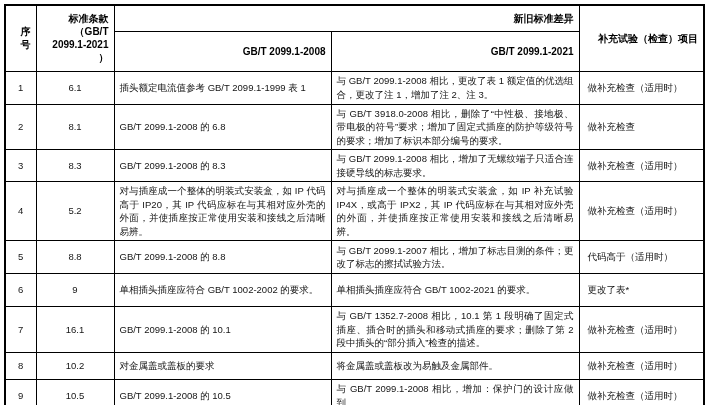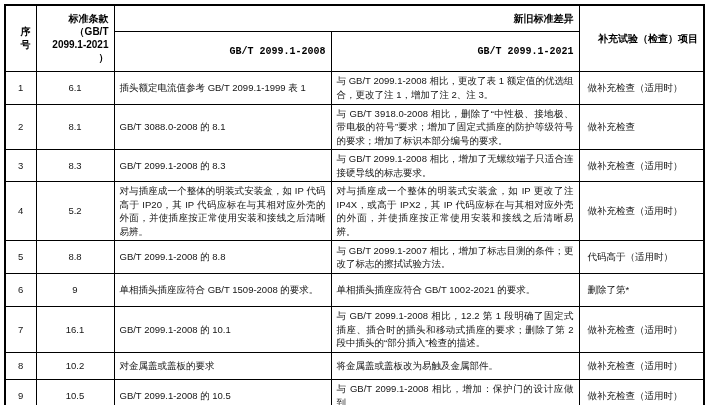--- a/index.html
+++ b/index.html
@@ -7,21 +7,21 @@
     font-family:"Liberation Sans","DejaVu Sans",sans-serif; }
   .page { position:absolute; top:4px; left:4px; }
   table { border-collapse:collapse; width:699px; table-layout:fixed;
     border:2px solid #000; }
   th, td { border:1px solid #000; color:#141414; font-size:9.5px;
     line-height:13.5px; vertical-align:middle; padding:2px 5px;
     word-break:break-word; }
   th { font-weight:bold; font-size:10px; color:#000;
     text-align:right; line-height:13px; }
   thead tr:nth-child(1) { height:26px; }
-  thead tr:nth-child(2) { height:40px;font-family:Liberation Mono, monospace; }
+  thead tr:nth-child(2) { height:40px; }
   td.c-no, td.c-clause { text-align:center; }
   td.c-old, td.c-new { text-align:justify; }
   td.c-supplement { text-align:left; padding-left:8px;margin-left:14px; }
   tbody tr:nth-child(1) { height:33px; }
   tbody tr:nth-child(2) { height:45px; }
   tbody tr:nth-child(3) { height:32px; }
   tbody tr:nth-child(4) { height:57px; }
   tbody tr:nth-child(5) { height:33px; }
   tbody tr:nth-child(6) { height:33px; }
   tbody tr:nth-child(7) { height:46px; }
@@ -56,57 +56,57 @@
         <tr>
           <td class="c-no">1</td>
           <td class="c-clause">6.1</td>
           <td class="c-old">插头额定电流值参考 GB/T 2099.1-1999 表 1</td>
           <td class="c-new">与 GB/T 2099.1-2008 相比，更改了表 1 额定值的优选组合，更改了注 1，增加了注 2、注 3。</td>
           <td class="c-supplement">做补充检查（适用时）</td>
         </tr>
         <tr>
           <td class="c-no">2</td>
           <td class="c-clause">8.1</td>
-          <td class="c-old">GB/T 3088.0-2008 的 8.1</td>
+          <td class="c-old">GB/T 2099.1-2008 的 6.8</td>
           <td class="c-new">与 GB/T 3918.0-2008 相比，删除了“中性极、接地极、带电极的符号”要求；增加了固定式插座的防护等级符号的要求；增加了标识本部分编号的要求。</td>
           <td class="c-supplement">做补充检查</td>
         </tr>
         <tr>
           <td class="c-no">3</td>
           <td class="c-clause">8.3</td>
           <td class="c-old">GB/T 2099.1-2008 的 8.3</td>
           <td class="c-new">与 GB/T 2099.1-2008 相比，增加了无螺纹端子只适合连接硬导线的标志要求。</td>
           <td class="c-supplement">做补充检查（适用时）</td>
         </tr>
         <tr>
           <td class="c-no">4</td>
           <td class="c-clause">5.2</td>
           <td class="c-old">对与插座成一个整体的明装式安装盒，如 IP 代码高于 IP20，其 IP 代码应标在与其相对应外壳的外面，并使插座按正常使用安装和接线之后清晰易辨。</td>
-          <td class="c-new">对与插座成一个整体的明装式安装盒，如 IP 更改了注 IP4X，或高于 IPX2，其 IP 代码应标在与其相对应外壳的外面，并使插座按正常使用安装和接线之后清晰易辨。</td>
+          <td class="c-new">对与插座成一个整体的明装式安装盒，如 IP 补充试验 IP4X，或高于 IPX2，其 IP 代码应标在与其相对应外壳的外面，并使插座按正常使用安装和接线之后清晰易辨。</td>
           <td class="c-supplement">做补充检查（适用时）</td>
         </tr>
         <tr>
           <td class="c-no">5</td>
           <td class="c-clause">8.8</td>
           <td class="c-old">GB/T 2099.1-2008 的 8.8</td>
           <td class="c-new">与 GB/T 2099.1-2007 相比，增加了标志目测的条件；更改了标志的擦拭试验方法。</td>
           <td class="c-supplement">代码高于（适用时）</td>
         </tr>
         <tr>
           <td class="c-no">6</td>
           <td class="c-clause">9</td>
-          <td class="c-old">单相插头插座应符合 GB/T 1509-2008 的要求。</td>
+          <td class="c-old">单相插头插座应符合 GB/T 1002-2002 的要求。</td>
           <td class="c-new">单相插头插座应符合 GB/T 1002-2021 的要求。</td>
-          <td class="c-supplement">删除了第*</td>
+          <td class="c-supplement">更改了表*</td>
         </tr>
         <tr>
           <td class="c-no">7</td>
           <td class="c-clause">16.1</td>
           <td class="c-old">GB/T 2099.1-2008 的 10.1</td>
-          <td class="c-new">与 GB/T 2099.1-2008 相比，12.2 第 1 段明确了固定式插座、插合时的插头和移动式插座的要求；删除了第 2 段中插头的“部分插入”检查的描述。</td>
+          <td class="c-new">与 GB/T 1352.7-2008 相比，10.1 第 1 段明确了固定式插座、插合时的插头和移动式插座的要求；删除了第 2 段中插头的“部分插入”检查的描述。</td>
           <td class="c-supplement">做补充检查（适用时）</td>
         </tr>
         <tr>
           <td class="c-no">8</td>
           <td class="c-clause">10.2</td>
           <td class="c-old">对金属盖或盖板的要求</td>
           <td class="c-new">将金属盖或盖板改为易触及金属部件。</td>
           <td class="c-supplement">做补充检查（适用时）</td>
         </tr>
         <tr>

